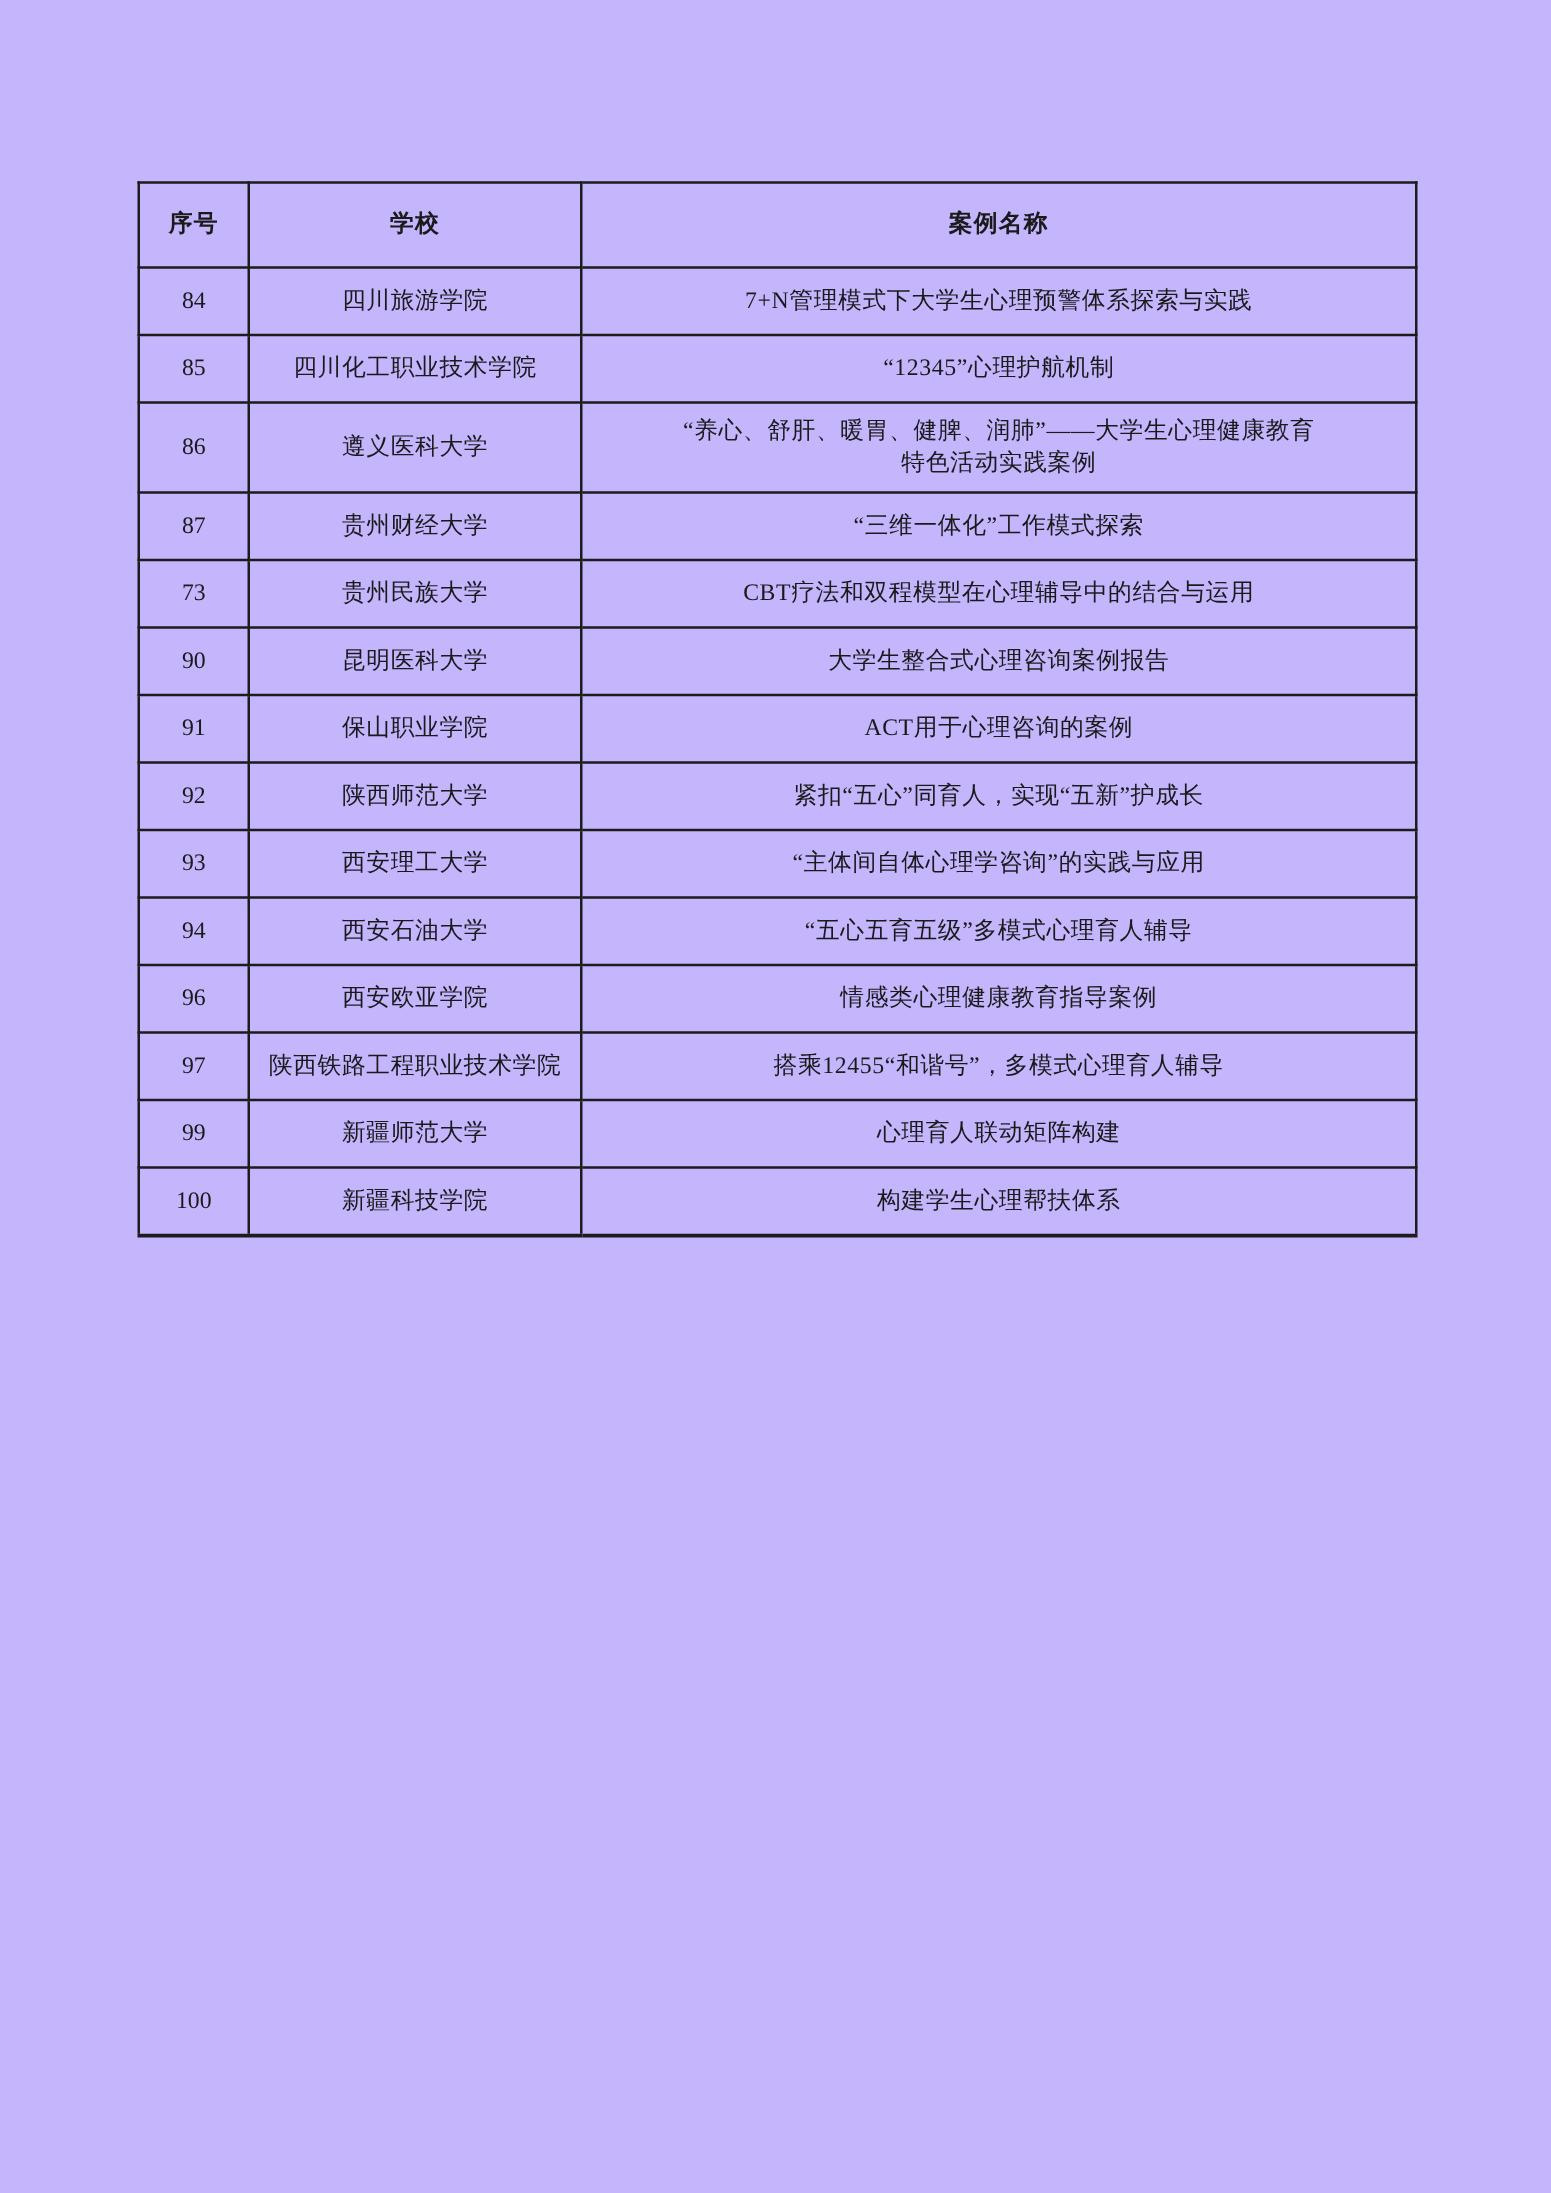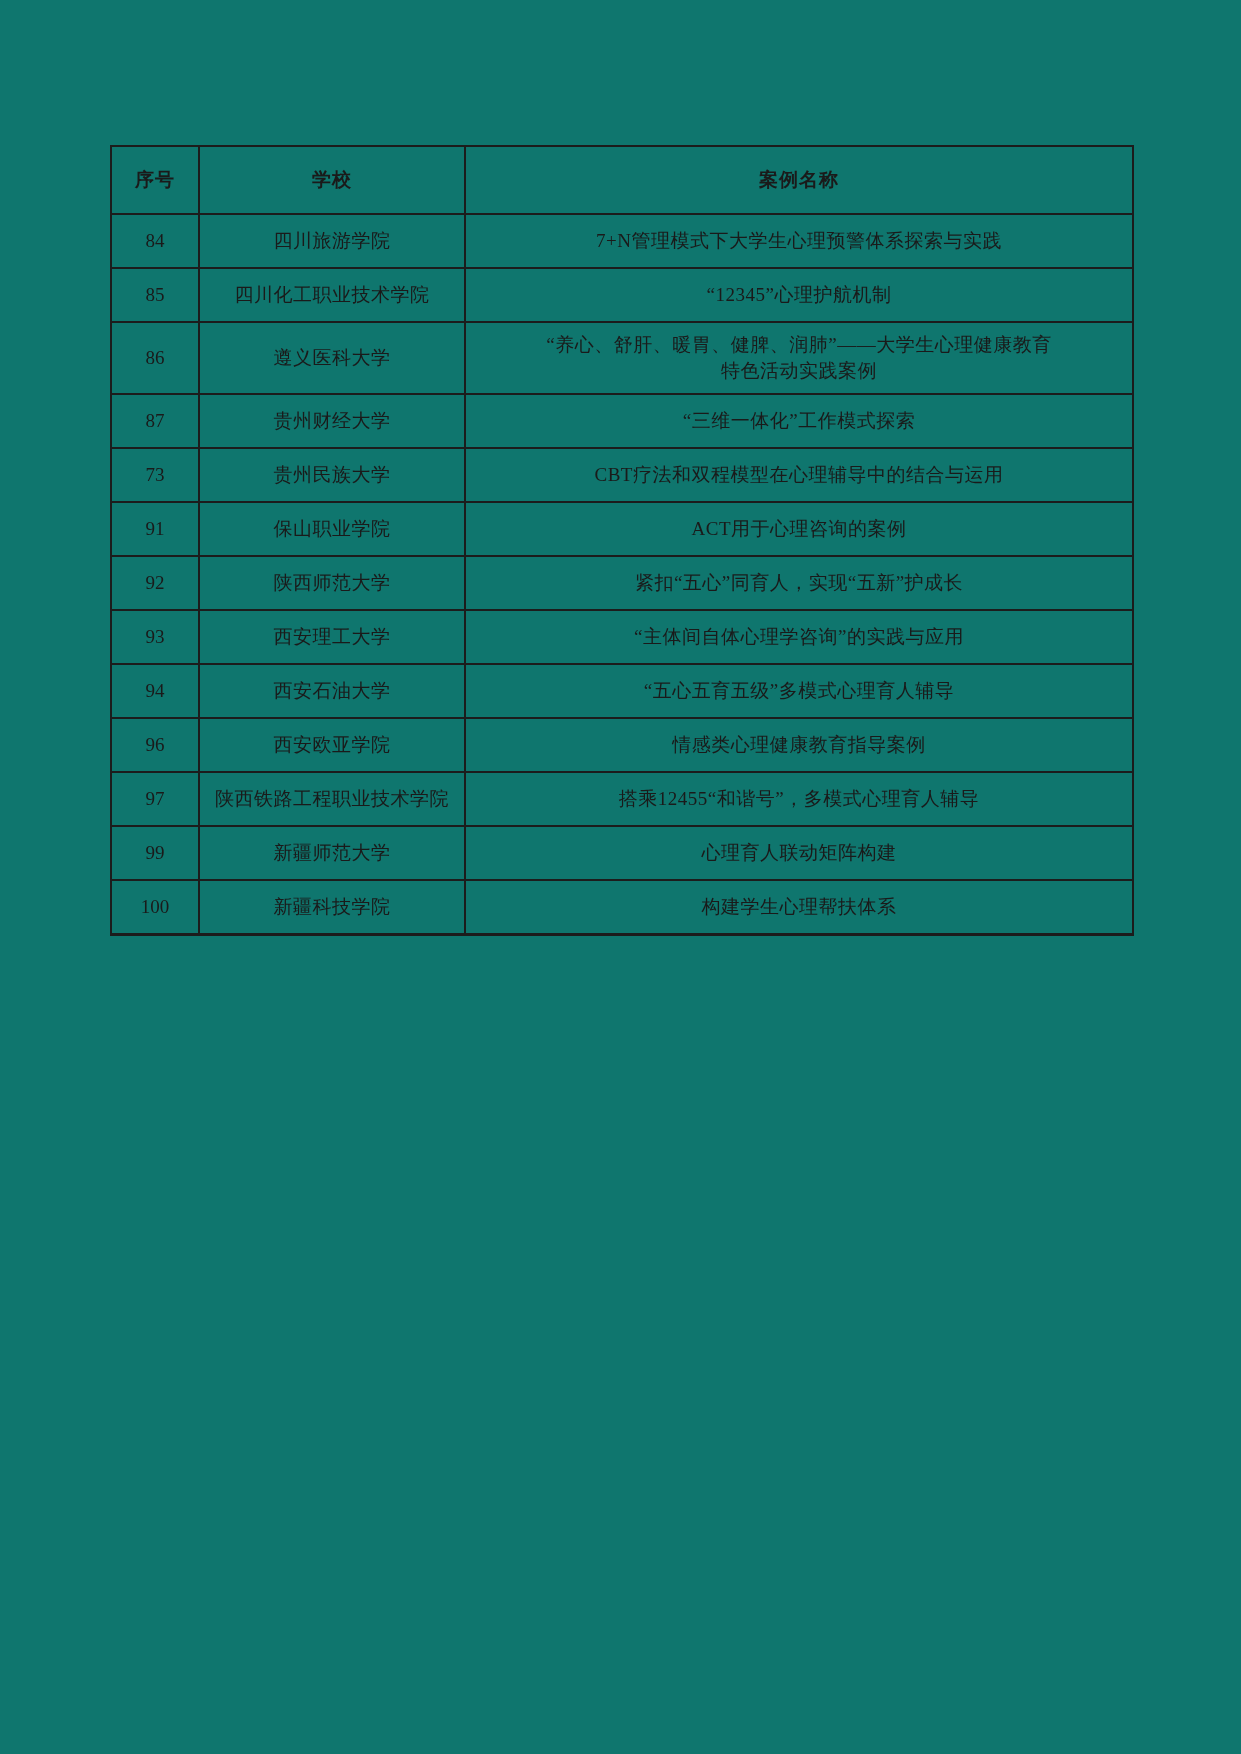--- a/index.html
+++ b/index.html
@@ -4,21 +4,21 @@
 <style>
   html, body {
     margin: 0;
     padding: 0;
     background: #ffffff;
   }
   .page {
     position: relative;
     width: 1241px;
     height: 1754px;
-    background: #0f766e;
+    background: #c4b5fd;
     font-family: "Liberation Serif", "DejaVu Serif", serif;
     color: #1a1a1a;
     overflow: hidden;
   }
   table.case-table {
     position: absolute;
     left: 110px;
     top: 145px;
     width: 1022px;
     border-collapse: collapse;
@@ -89,20 +89,25 @@
           <td class="no-cell">87</td>
           <td class="school-cell">贵州财经大学</td>
           <td class="case-cell">“三维一体化”工作模式探索</td>
         </tr>
         <tr>
           <td class="no-cell">73</td>
           <td class="school-cell">贵州民族大学</td>
           <td class="case-cell">CBT疗法和双程模型在心理辅导中的结合与运用</td>
         </tr>
         <tr>
+          <td class="no-cell">90</td>
+          <td class="school-cell">昆明医科大学</td>
+          <td class="case-cell">大学生整合式心理咨询案例报告</td>
+        </tr>
+        <tr>
           <td class="no-cell">91</td>
           <td class="school-cell">保山职业学院</td>
           <td class="case-cell">ACT用于心理咨询的案例</td>
         </tr>
         <tr>
           <td class="no-cell">92</td>
           <td class="school-cell">陕西师范大学</td>
           <td class="case-cell">紧扣“五心”同育人，实现“五新”护成长</td>
         </tr>
         <tr>

